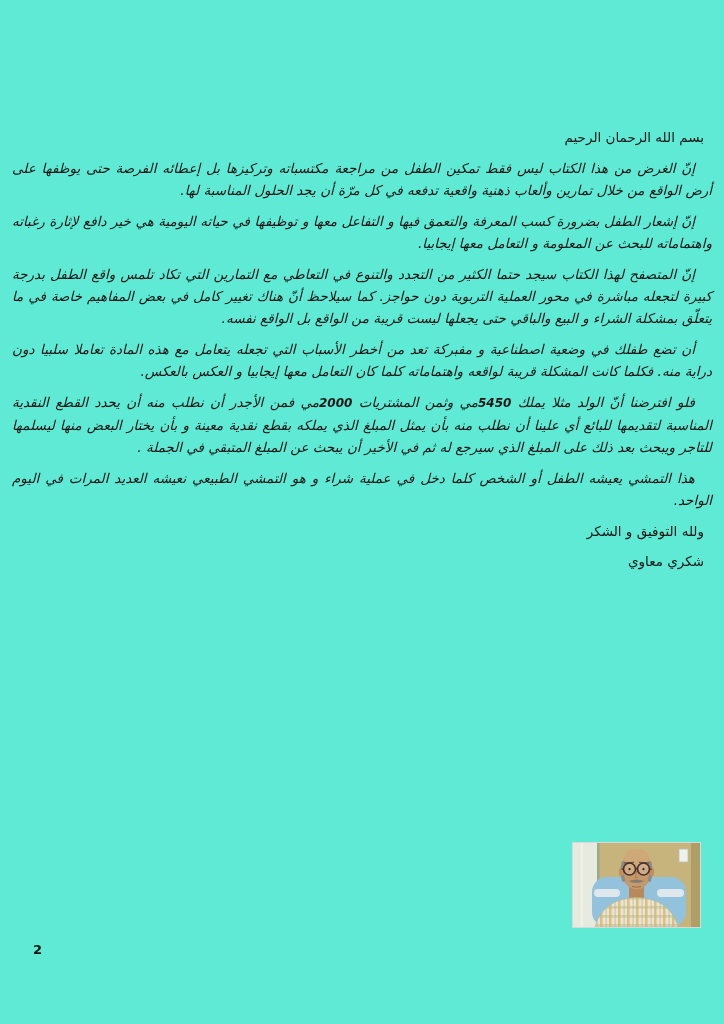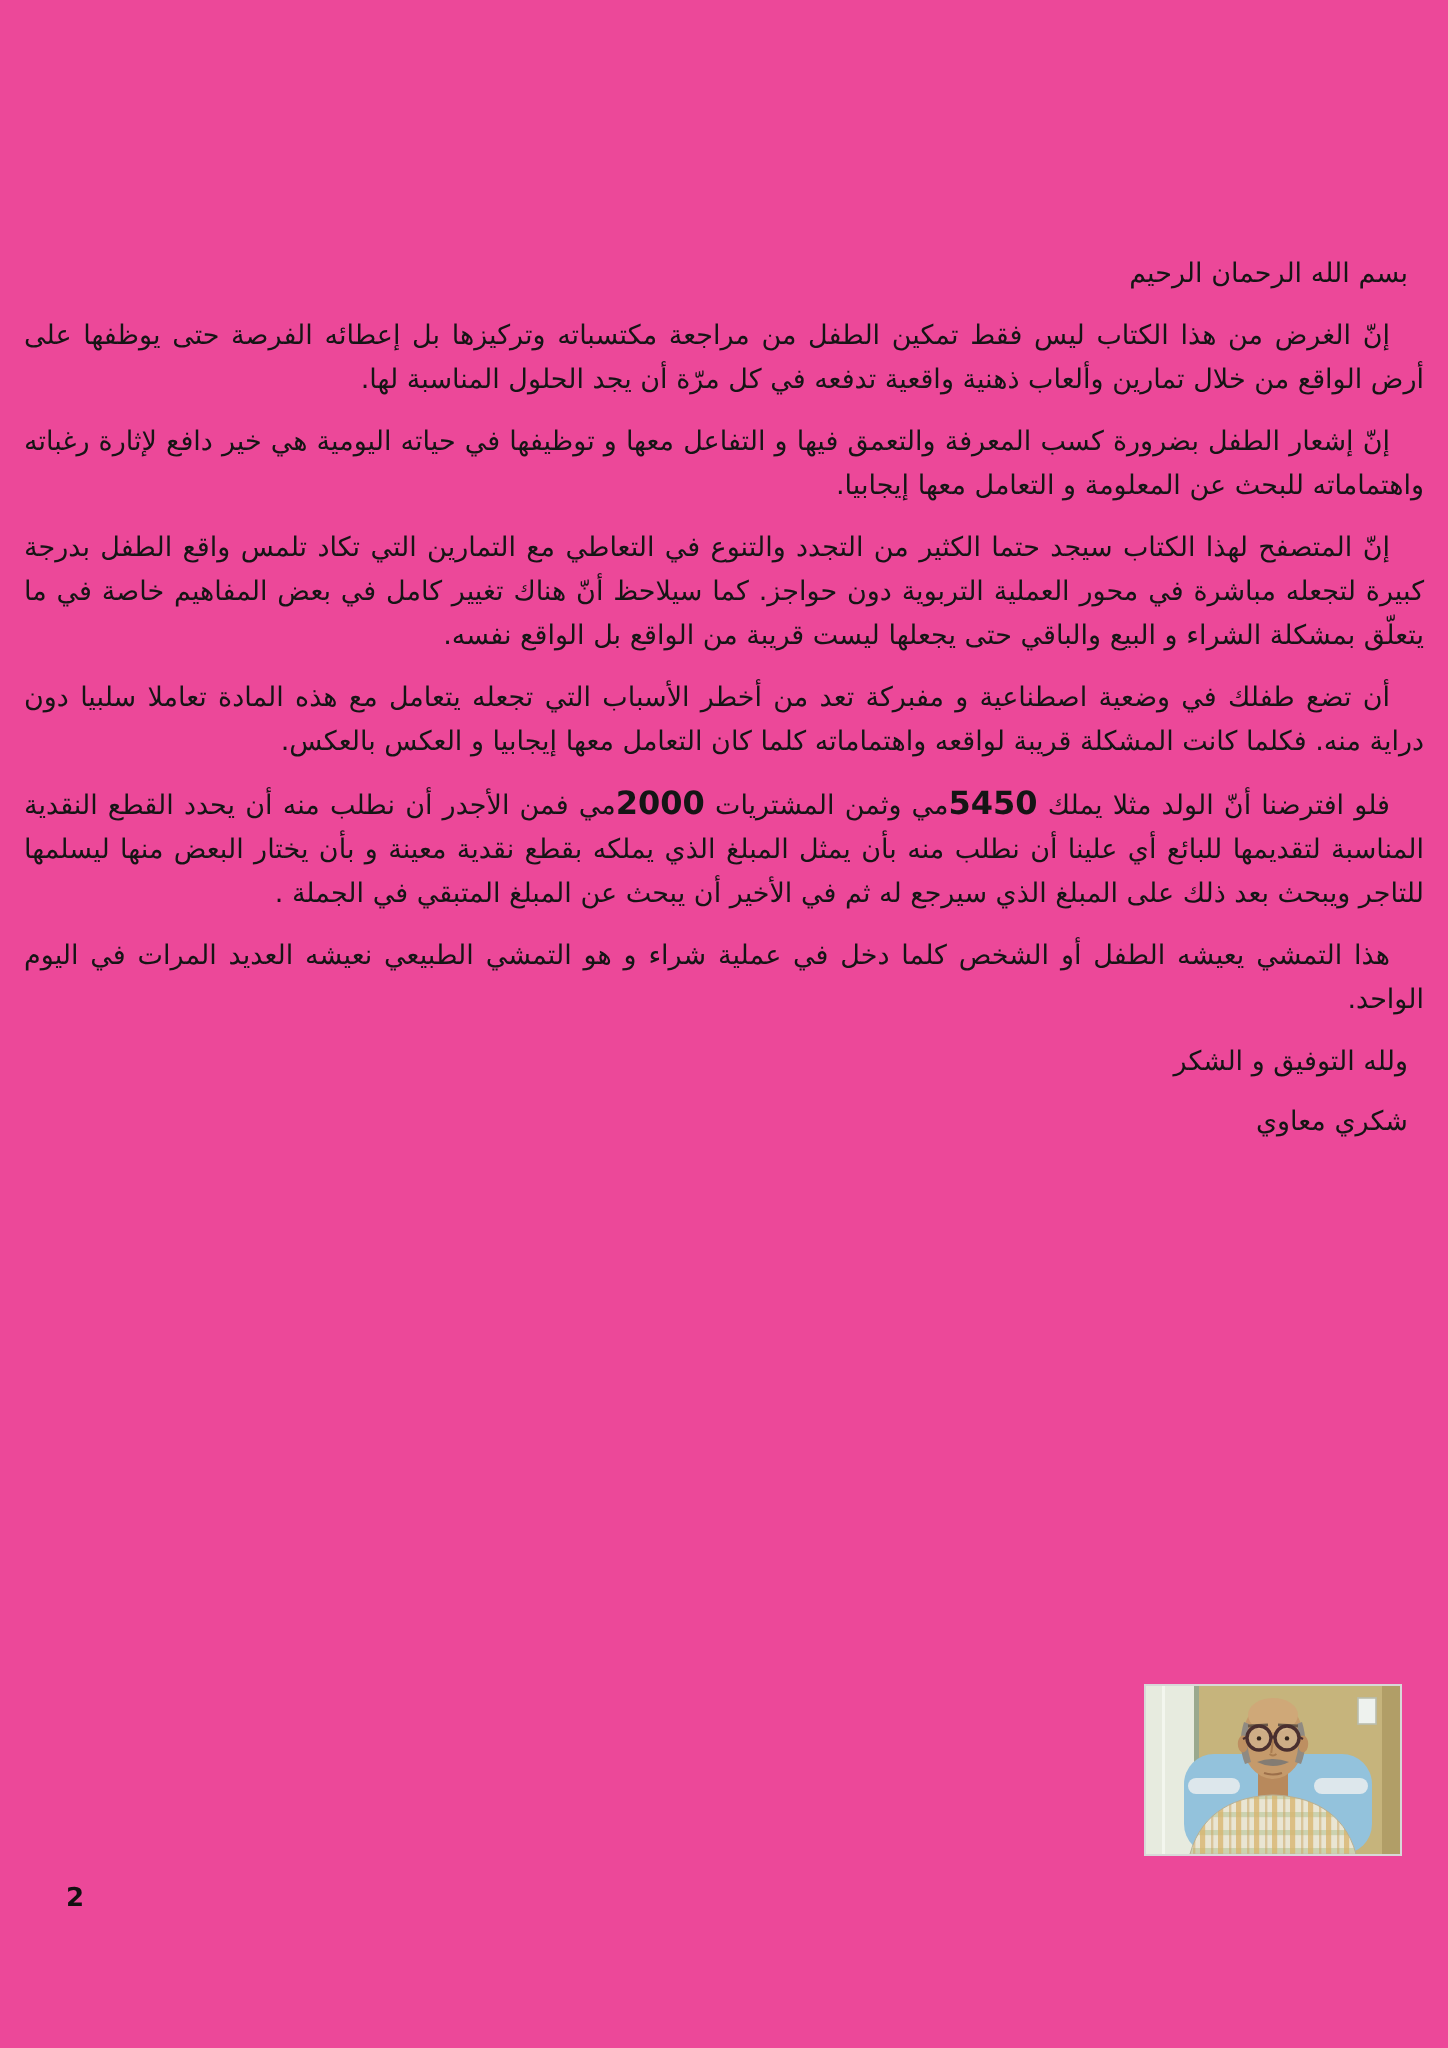--- a/index.html
+++ b/index.html
@@ -11,43 +11,44 @@
     width: 724px;
     height: 1024px;
     position: relative;
     overflow: hidden;
     font-family: "DejaVu Sans", sans-serif;
     color: #151515;
   }
   .page {
     position: absolute;
     inset: 0;
-    background: #ec4899;
+    background: #5eead4;
   }
   .content {
     position: absolute;
     top: 126px;
     right: 12px;
     left: 12px;
     direction: rtl;
     text-align: justify;
     font-size: 13.5px;
     line-height: 22px;
   }
   .basmala {
     margin: 0 0 9px 0;
     text-indent: 8px;
     text-align: right;
   }
   .para {
     margin: 0 0 9px 0;
     text-indent: 17px;
+    font-style: italic;
   }
   .num {
-    font-size: 16px;
+    font-size: 12px;
     font-weight: 700;
   }
   .sig {
     margin: 0 0 8px 0;
     text-indent: 8px;
   }
   .phone-num {
     font-size: 16px;
     font-weight: 700;
   }

